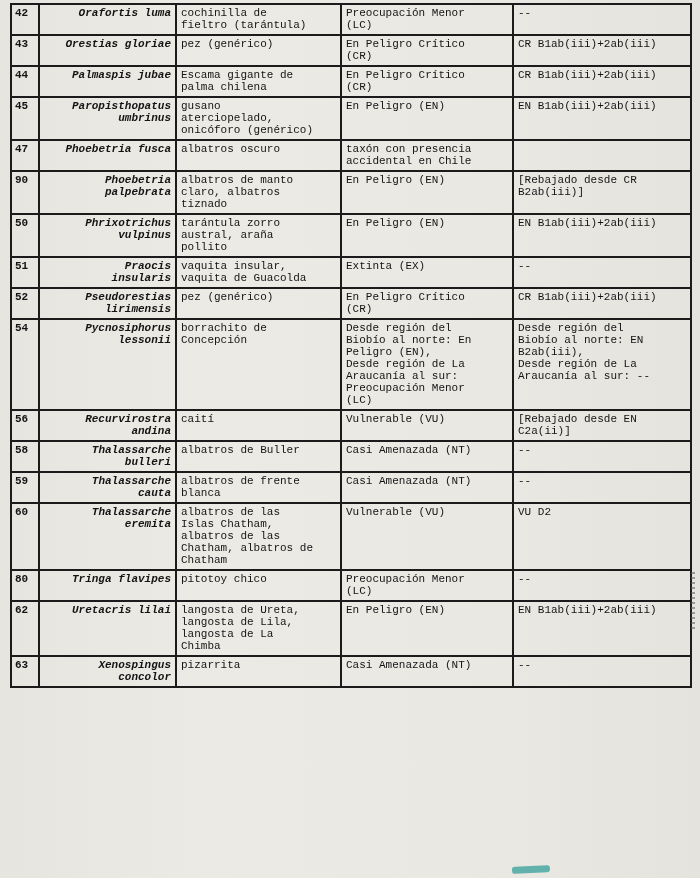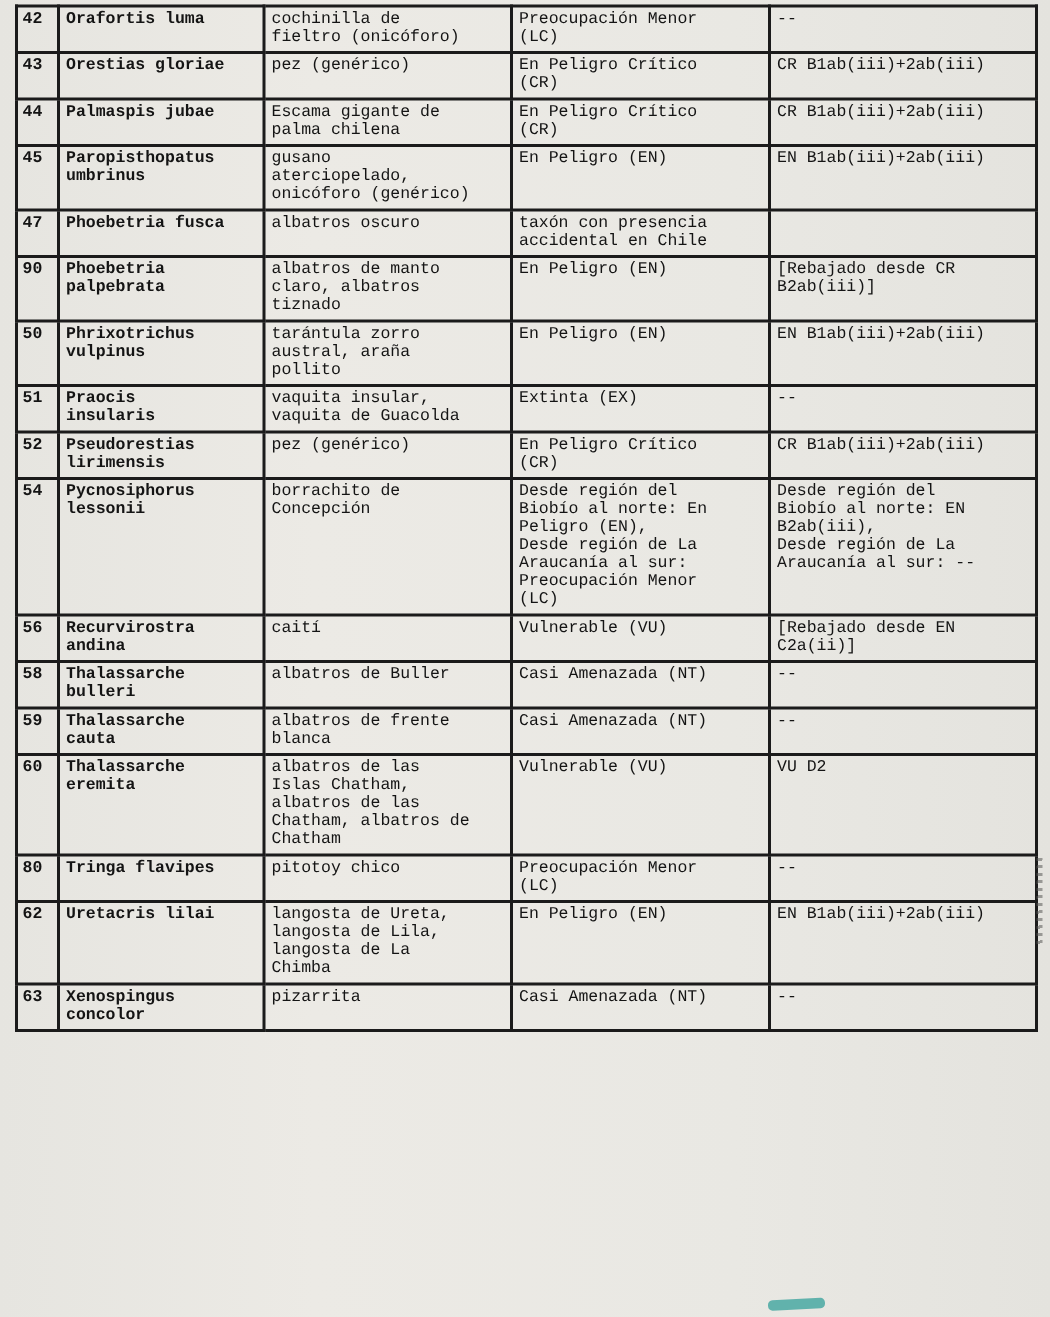--- a/index.html
+++ b/index.html
@@ -35,21 +35,23 @@
     font-weight: 500;
     letter-spacing: 0px;
   }
   table.species td.num {
     font-weight: bold;
     padding-left: 3px;
     padding-right: 1px;
     margin-left: 22px;
   }
   table.species td.sci {
+    font-style: italic;
     font-weight: bold;
+    text-align: right;
   }
   .artifact-right {
     position: absolute;
     left: 691px;
     top: 572px;
     width: 4px;
     height: 58px;
     background: repeating-linear-gradient(
       175deg,
       rgba(90,90,88,0.55) 0 2px,
@@ -77,21 +79,21 @@
     <col style="width:137px">
     <col style="width:165px">
     <col style="width:172px">
     <col style="width:178px">
   </colgroup>
   <tbody>
       <tr>
         <td class="num">42</td>
         <td class="sci">Orafortis luma</td>
         <td>cochinilla de
-fieltro (onicóforo)</td>
+fieltro (tarántula)</td>
         <td>Preocupación Menor
 (LC)</td>
         <td>--</td>
       </tr>
       <tr>
         <td class="num">43</td>
         <td class="sci">Orestias gloriae</td>
         <td>pez (genérico)</td>
         <td>En Peligro Crítico
 (CR)</td>

